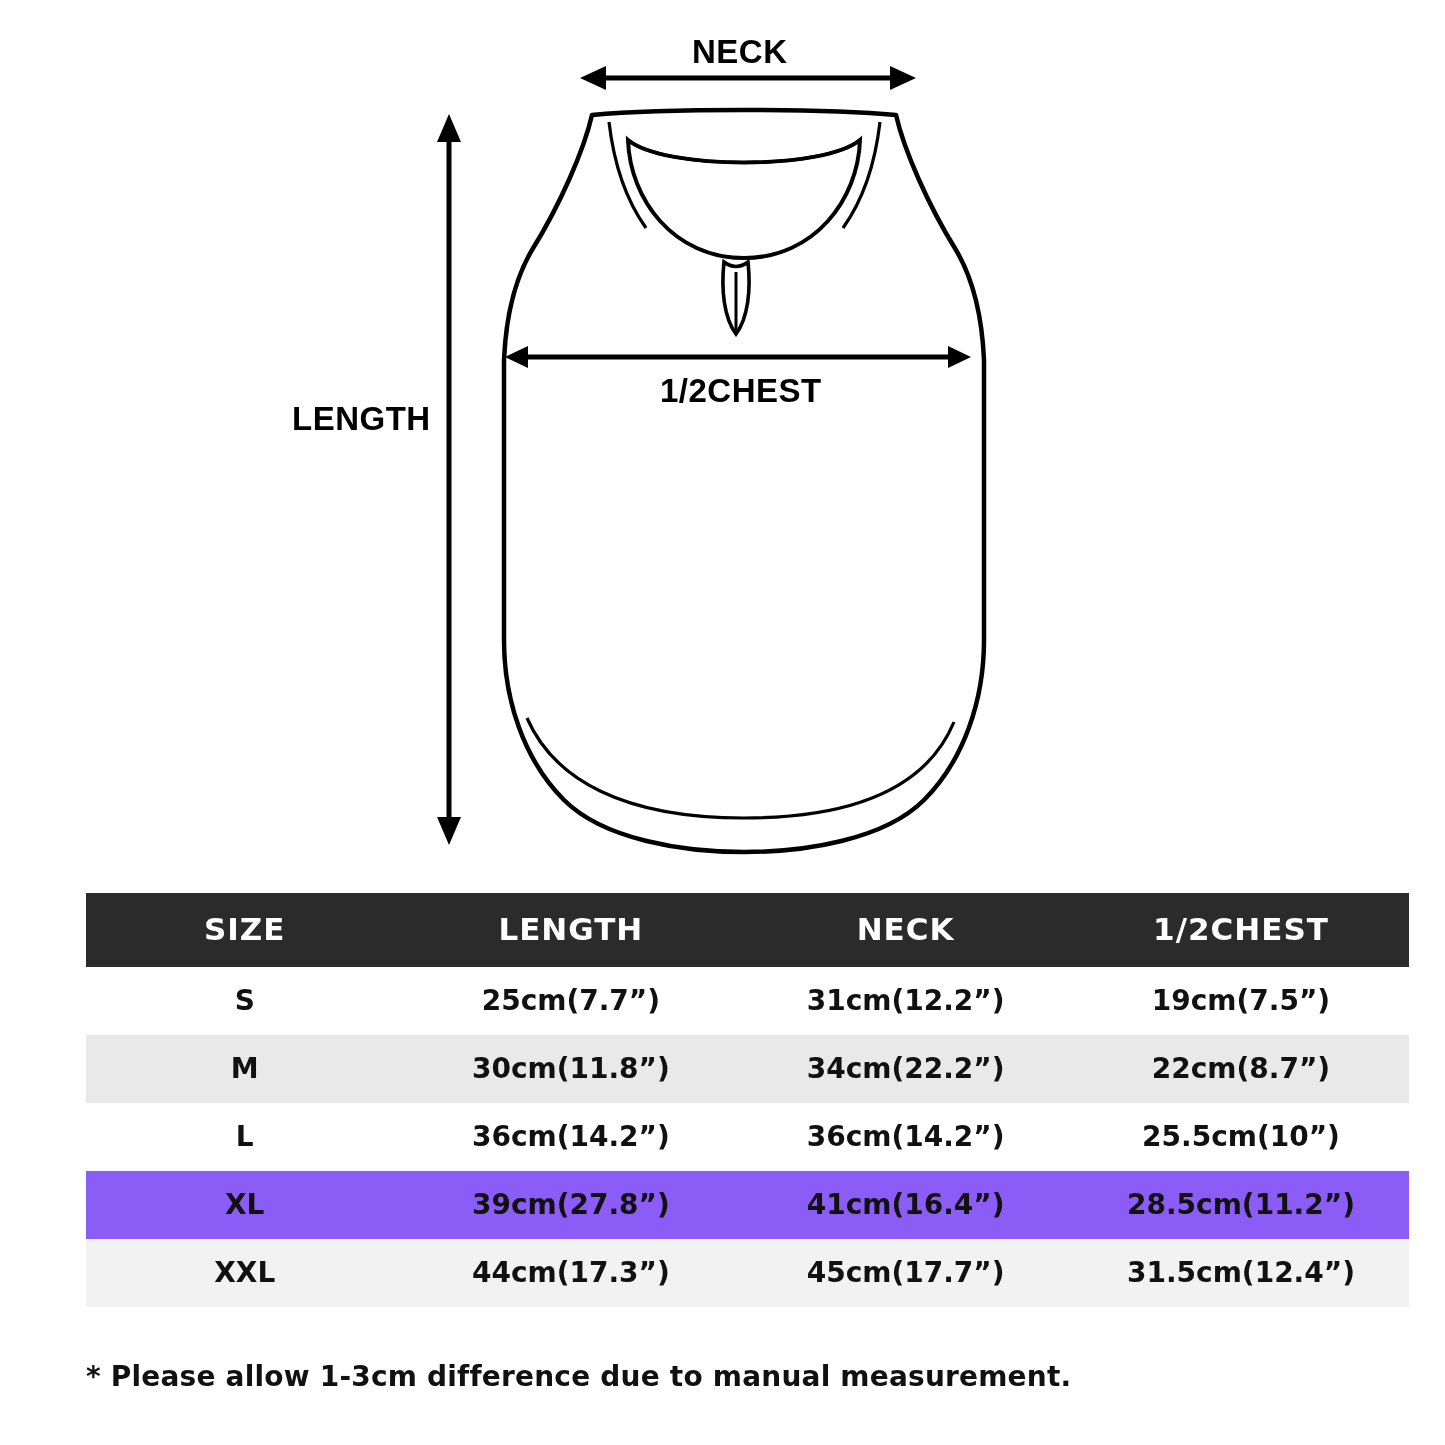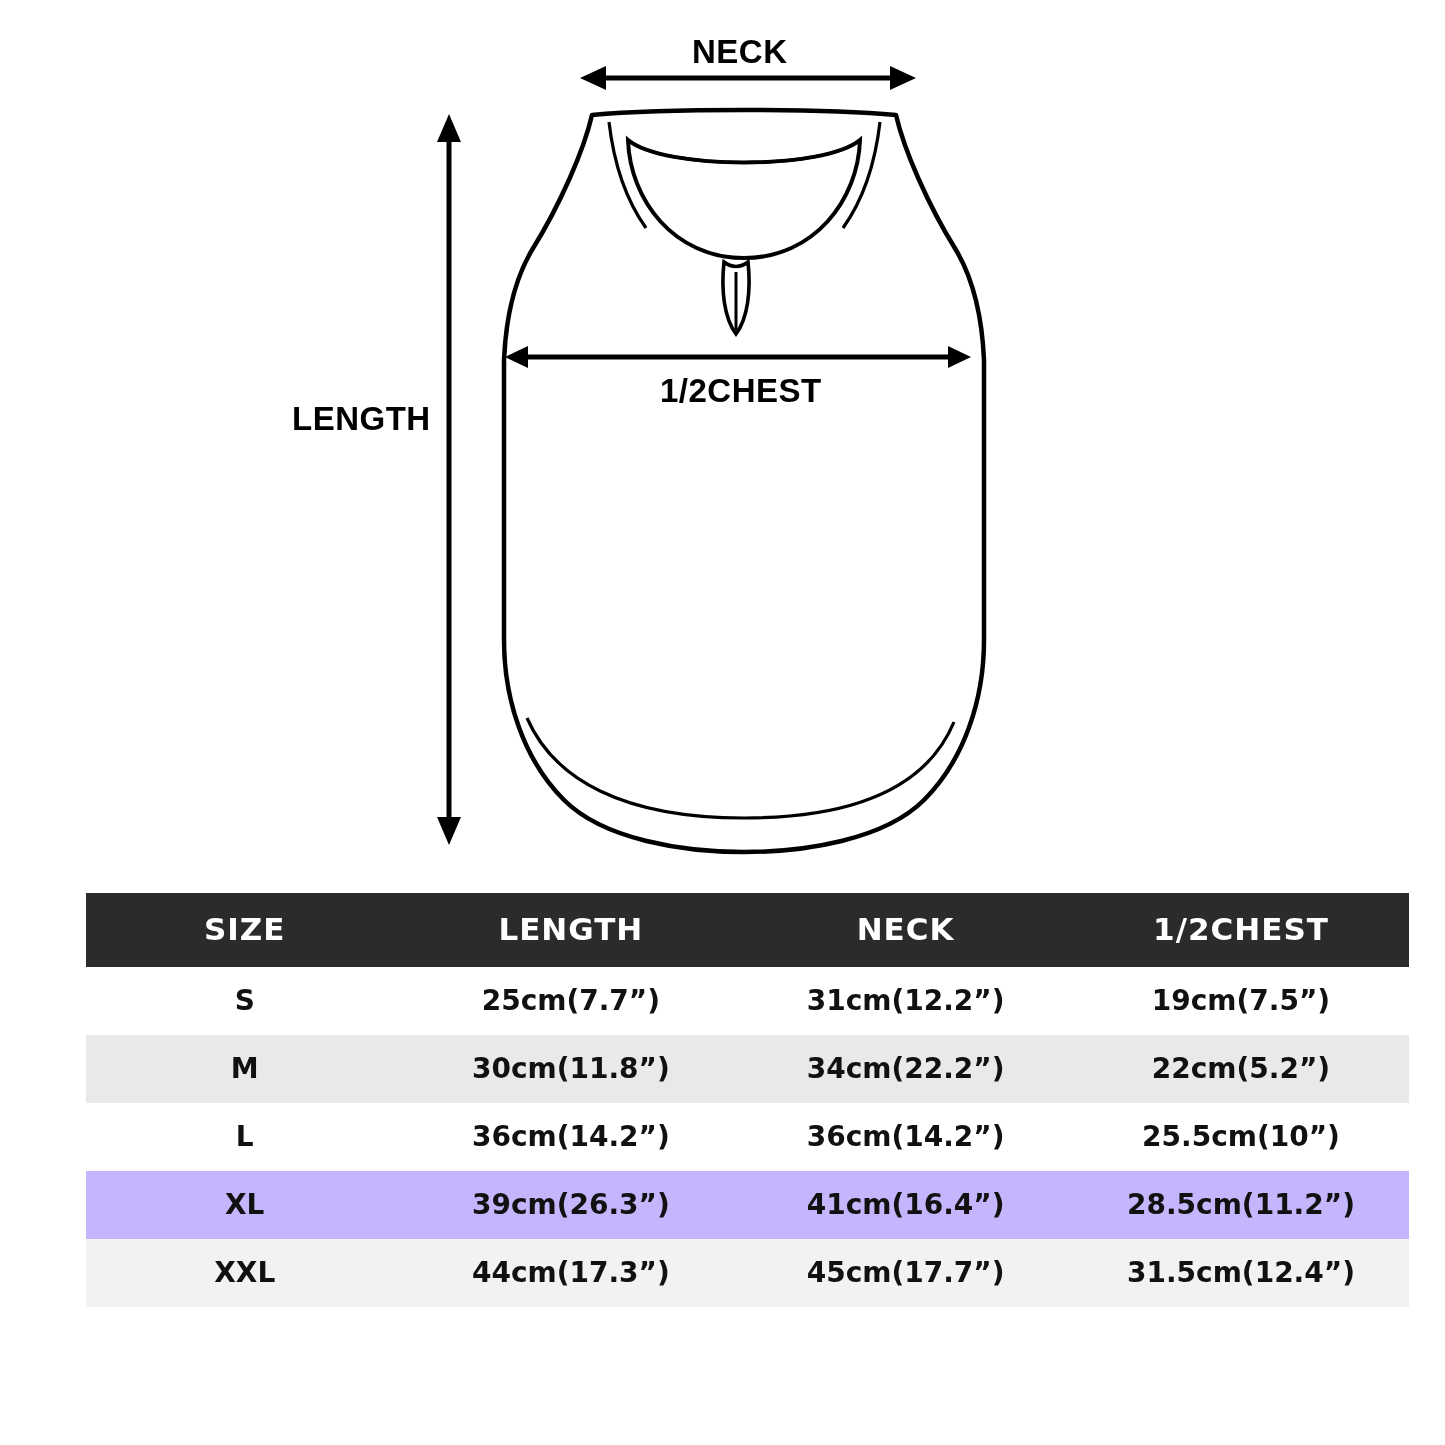--- a/index.html
+++ b/index.html
@@ -92,21 +92,21 @@
   table.size-table tbody tr:nth-child(odd) td {
     background: #ffffff;
   }
   table.size-table tbody tr:nth-child(even) td {
     background: #e6e6e6;
   }
   table.size-table tbody tr:last-child td {
     background: #f2f2f2;
   }
   table.size-table tbody tr:nth-child(4) td {
-    background: #c4b5fd;
+    background: #8b5cf6;
   }
   table.size-table tbody tr:nth-child(2) td {
     background: #e9e9e9;
   }
 
   col.c-size { width: 24%; }
   col.c-len  { width: 25.3%; }
   col.c-neck { width: 25.3%; }
   col.c-chest{ width: 25.4%; }
 
@@ -216,37 +216,38 @@
         <tr>
           <td>S</td>
           <td>25cm(7.7”)</td>
           <td>31cm(12.2”)</td>
           <td>19cm(7.5”)</td>
         </tr>
         <tr>
           <td>M</td>
           <td>30cm(11.8”)</td>
           <td>34cm(22.2”)</td>
-          <td>22cm(5.2”)</td>
+          <td>22cm(8.7”)</td>
         </tr>
         <tr>
           <td>L</td>
           <td>36cm(14.2”)</td>
           <td>36cm(14.2”)</td>
           <td>25.5cm(10”)</td>
         </tr>
         <tr>
           <td>XL</td>
-          <td>39cm(26.3”)</td>
+          <td>39cm(27.8”)</td>
           <td>41cm(16.4”)</td>
           <td>28.5cm(11.2”)</td>
         </tr>
         <tr>
           <td>XXL</td>
           <td>44cm(17.3”)</td>
           <td>45cm(17.7”)</td>
           <td>31.5cm(12.4”)</td>
         </tr>
       </tbody>
     </table>
   </div>
 
+  <div class="note">* Please allow 1-3cm difference due to manual measurement.</div>
 </div>
 
 </body></html>

